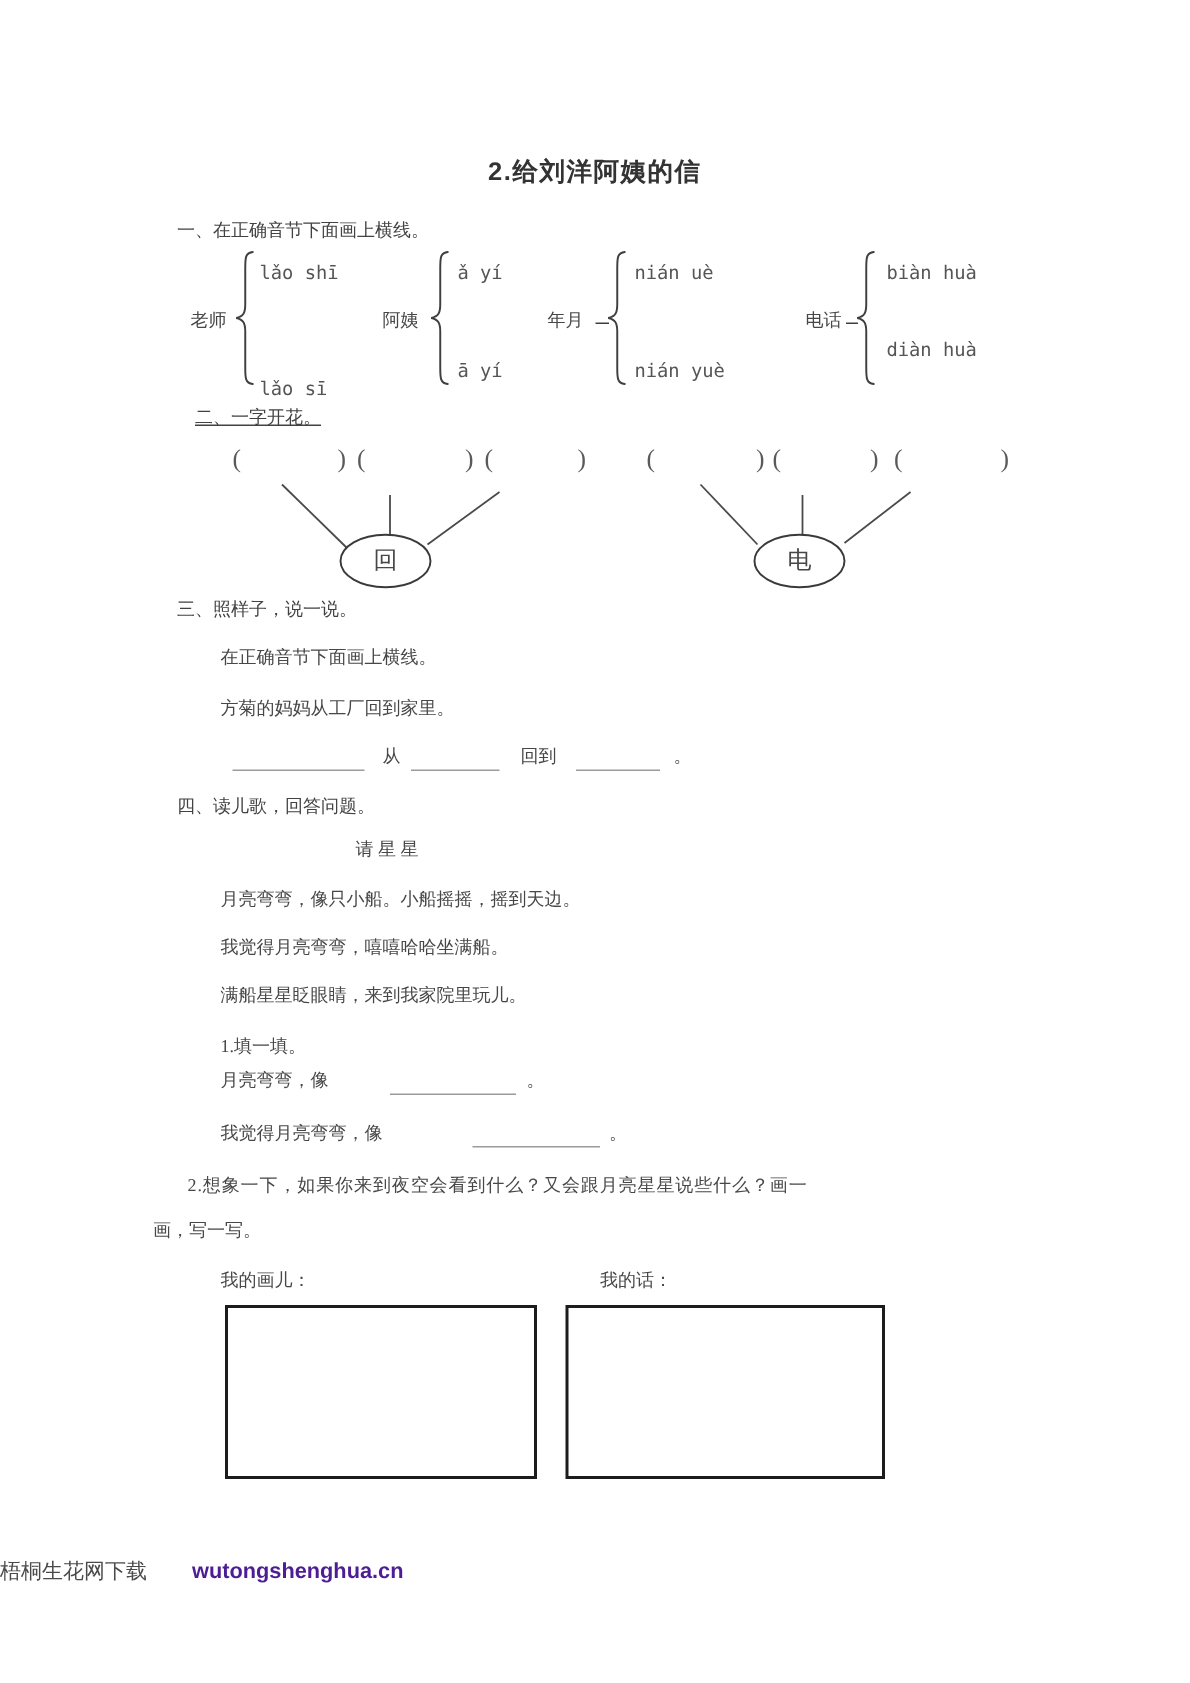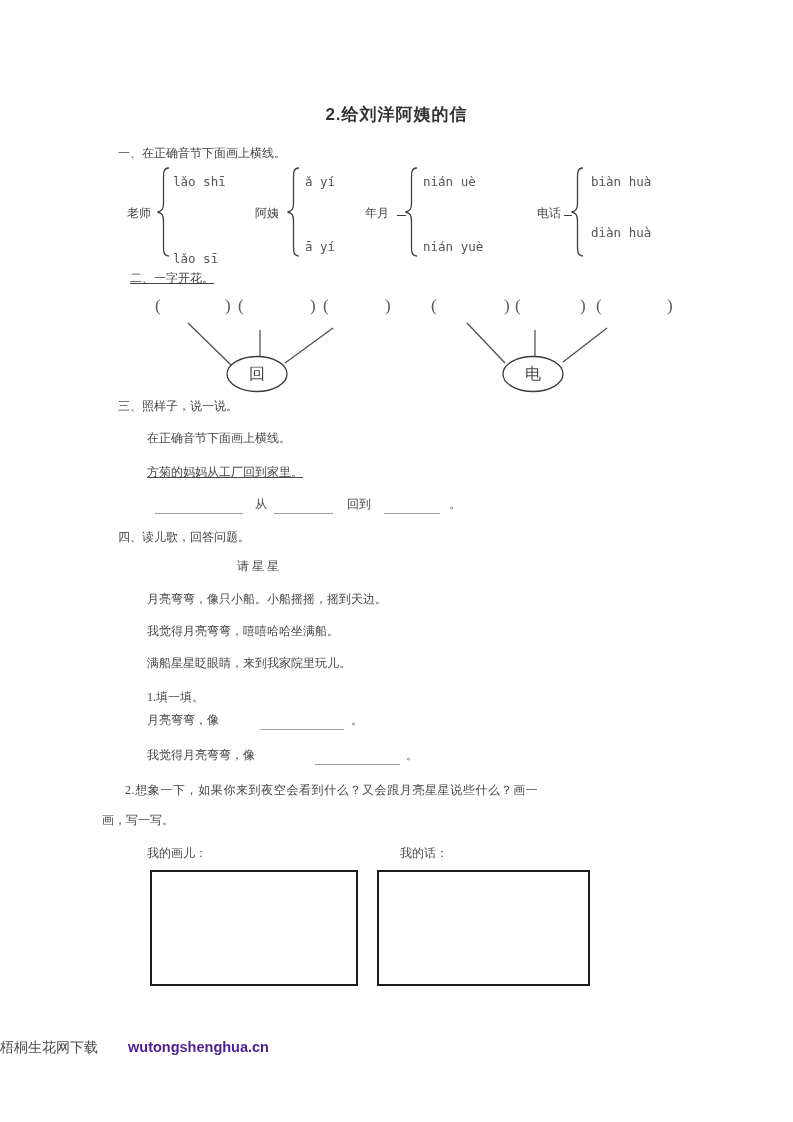--- a/index.html
+++ b/index.html
@@ -86,21 +86,21 @@
 <svg style="left:425px;top:316px;" width="250" height="84" viewBox="0 0 250 84">
   <line x1="42" y1="7" x2="80" y2="47" stroke="#4a4a4a" stroke-width="1.2"></line>
   <line x1="110" y1="14" x2="110" y2="40" stroke="#4a4a4a" stroke-width="1.2"></line>
   <line x1="138" y1="46" x2="182" y2="12" stroke="#4a4a4a" stroke-width="1.2"></line>
   <ellipse cx="108" cy="58" rx="30" ry="17.5" fill="#ffffff" stroke="#3a3a3a" stroke-width="1.3"></ellipse>
 </svg>
 <span class="abs flower-char" style="left:533px;top:374px;">电</span>
 
 <div class="abs heading" style="left:118px;top:397px;">三、照样子，说一说。</div>
 <div class="abs cjk" style="left:147px;top:429px;">在正确音节下面画上横线。</div>
-<div class="abs cjk" style="left:147px;top:463px;text-decoration:underline;">方菊的妈妈从工厂回到家里。</div>
+<div class="abs cjk" style="left:147px;top:463px;">方菊的妈妈从工厂回到家里。</div>
 
 <span class="abs blank" style="left:155px;top:495px;width:88px;height:18px;"></span>
 <span class="abs cjk" style="left:255px;top:495px;">从</span>
 <span class="abs blank" style="left:274px;top:495px;width:59px;height:18px;"></span>
 <span class="abs cjk" style="left:347px;top:495px;">回到</span>
 <span class="abs blank" style="left:384px;top:495px;width:56px;height:18px;"></span>
 <span class="abs cjk" style="left:449px;top:495px;">。</span>
 
 <div class="abs heading" style="left:118px;top:528px;">四、读儿歌，回答问题。</div>
 <div class="abs cjk" style="left:237px;top:557px;">请 星 星</div>

